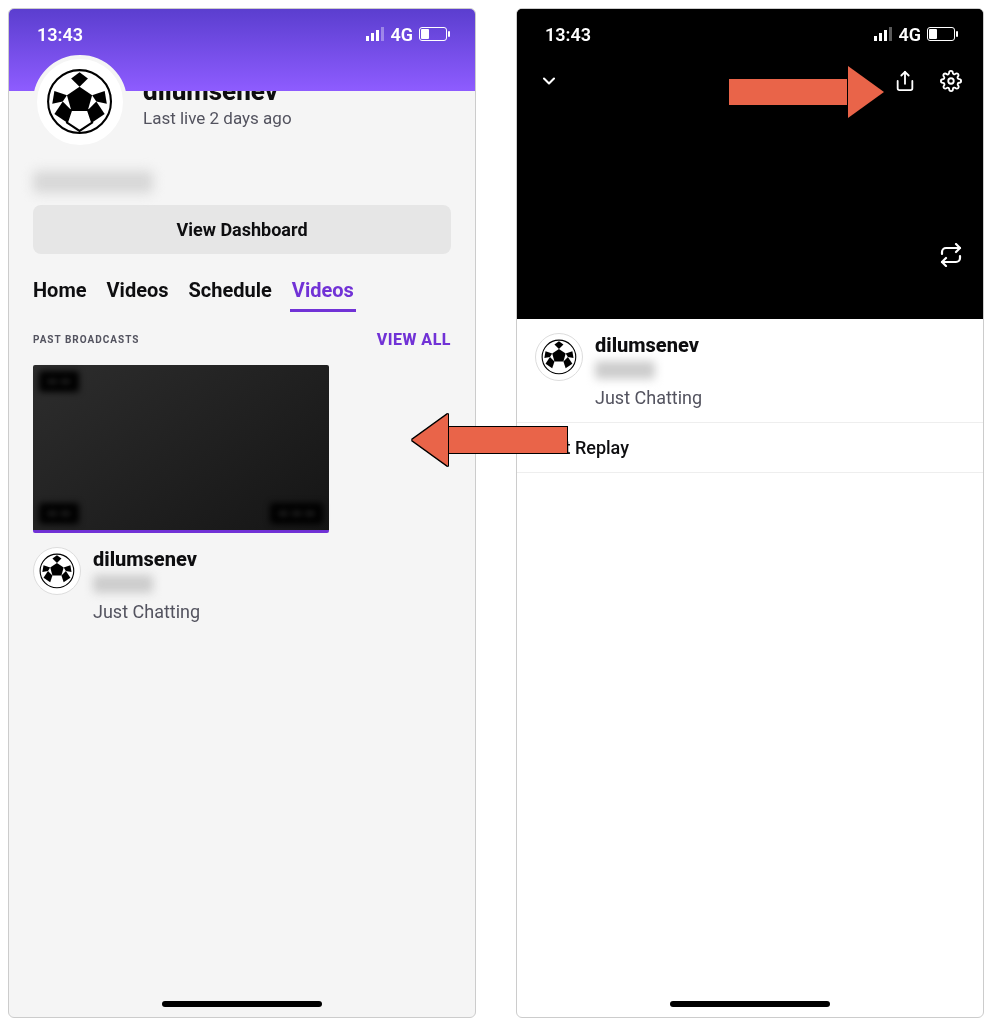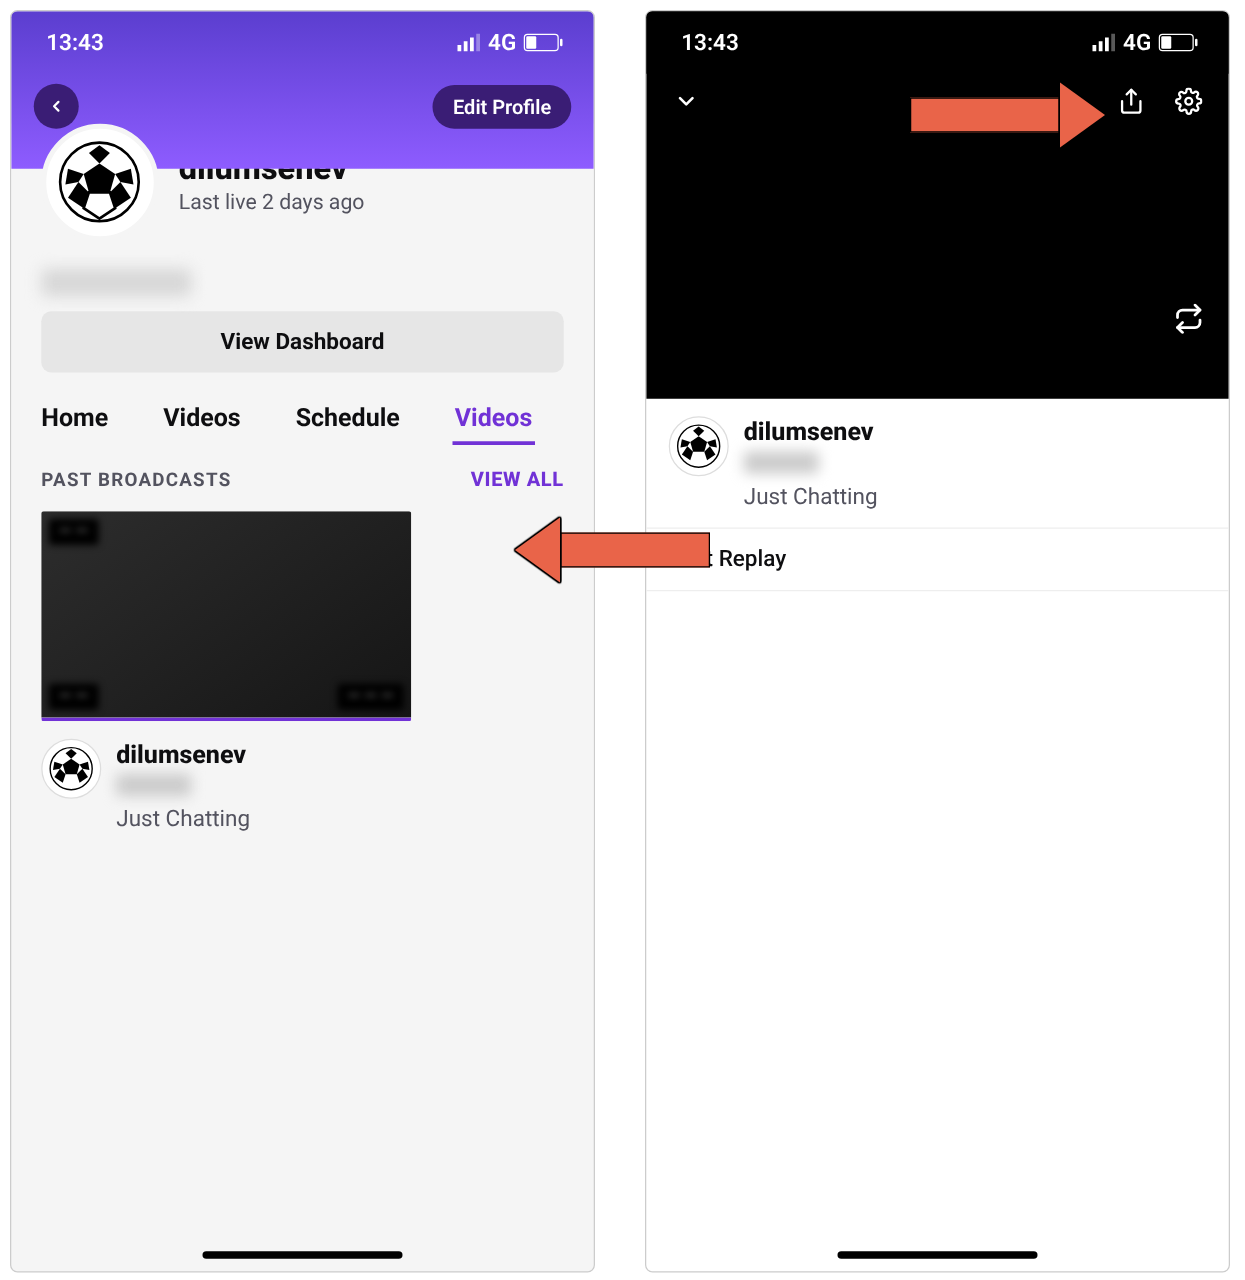--- a/index.html
+++ b/index.html
@@ -29,25 +29,25 @@
   .edit-pill { background:#3a1d75; color:#fff; padding:8px 16px; border-radius:20px; font-weight:600; font-size:16px; }
 
   .profile-row { display:flex; align-items:center; gap:16px; padding: 0 24px; margin-top:-36px; }
   .avatar-big { width:94px; height:94px; border-radius:50%; background:#fff; border:4px solid #f5f5f5; display:flex; align-items:center; justify-content:center; position:relative; z-index:2; }
   .lower-left { background:#f5f5f5; padding-top: 0; }
   .username-big { font-size:26px; font-weight:800; color:#0e0e10; }
   .lastlive { color:#53535f; font-size:17px; margin-top:2px; }
   .blur-line { margin: 22px 24px 12px 24px; height:22px; width:120px; background: #d7d7d7; filter: blur(6px); border-radius:4px; }
   .big-btn { display:block; margin: 10px 24px; background:#e6e6e6; color:#0e0e10; text-align:center; padding:14px 0; border-radius:8px; font-weight:700; font-size:18px; }
 
-  .tabs { display:flex; gap:44px; padding: 14px 24px 0 24px; font-size:20px; font-weight:700; color:#0e0e10; }
+  .tabs { display:flex; gap:20px; padding: 14px 24px 0 24px; font-size:20px; font-weight:700; color:#0e0e10; }
   .tab.active { color:#7132d6; position:relative; }
   .tab.active::after { content:""; position:absolute; left:-2px; right:-2px; bottom:-10px; height:3px; background:#7132d6; }
   .section-head { display:flex; justify-content:space-between; align-items:center; padding: 28px 24px 10px 24px; }
-  .section-title { color:#53535f; font-size:15px; letter-spacing:1px; font-weight:700; }
+  .section-title { color:#53535f; font-size:10px; letter-spacing:1px; font-weight:700; }
   .viewall { color:#7132d6; font-weight:800; font-size:16px; letter-spacing:.5px; }
   .thumb { margin: 6px 24px 0 24px; width: 296px; height:168px; background: linear-gradient(145deg,#2d2d2d,#151515); border-radius:2px; position:relative; filter: blur(.2px); border-bottom: 3px solid #7132d6; }
   .thumb .tl, .thumb .bl, .thumb .br { position:absolute; background:#000; color:#aaa; font-size:13px; padding:3px 8px; border-radius:3px; filter: blur(3px); }
   .thumb .tl { top:6px; left:6px; }
   .thumb .bl { bottom:6px; left:6px; }
   .thumb .br { bottom:6px; right:6px; }
   .vid-row { display:flex; gap:12px; padding: 14px 24px; align-items:flex-start; }
   .avatar-sm { width:48px; height:48px; border-radius:50%; background:#fff; display:flex; align-items:center; justify-content:center; flex:none; border:1px solid #ddd; }
   .vid-title { font-weight:800; font-size:20px; color:#0e0e10; }
   .vid-sub-blur { width:60px; height:18px; background:#ccc; filter:blur(5px); border-radius:3px; margin-top:4px; }
@@ -92,28 +92,20 @@
             <span></span>
             <span></span>
             <span></span>
           </div>
         <span>4G</span>
         <div class="battery">
             <div class="fill"></div>
           </div>
       </div>
     </div>
-    <div class="topbar">
-      <div class="back-btn">
-        <svg width="14" height="14" viewBox="0 0 24 24" fill="none" stroke="#fff" stroke-width="3" stroke-linecap="round" stroke-linejoin="round">
-            <polyline points="15 18 9 12 15 6"></polyline>
-          </svg>
-      </div>
-      <div class="edit-pill">Edit Profile</div>
-    </div>
   </div>
   <div class="lower-left">
     <div class="profile-row">
       <div class="avatar-big soccer">
         <svg viewBox="0 0 64 64">
             <circle cx="32" cy="32" r="30" fill="#fff" stroke="#000" stroke-width="2"></circle>
             <polygon points="32,18 44,26 40,40 24,40 20,26" fill="#000"></polygon>
             <polygon points="32,4 40,10 32,18 24,10" fill="#000"></polygon>
             <polygon points="56,22 58,34 48,32 44,26" fill="#000"></polygon>
             <polygon points="8,22 20,26 16,32 6,34" fill="#000"></polygon>

